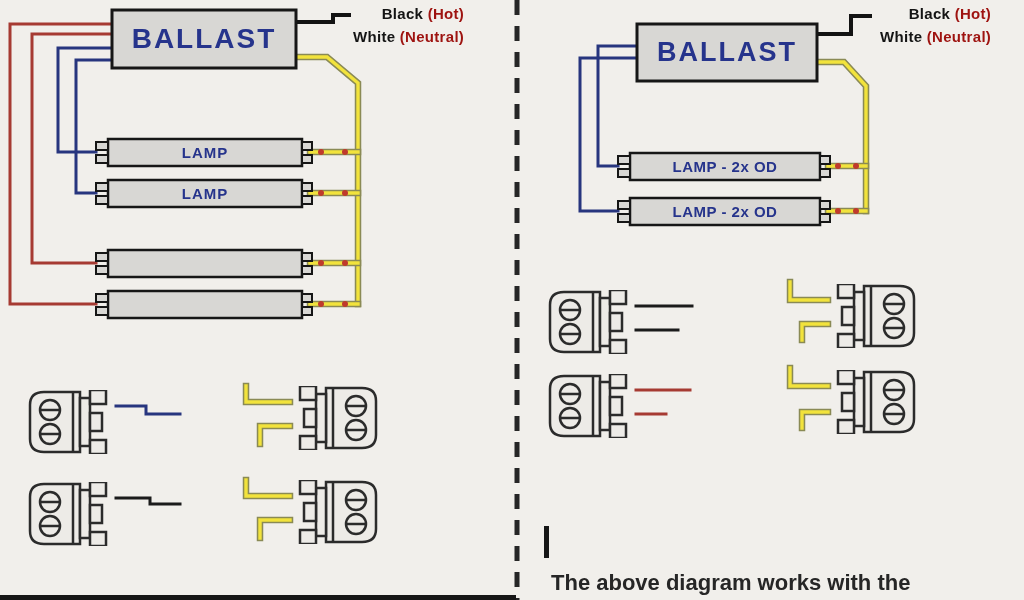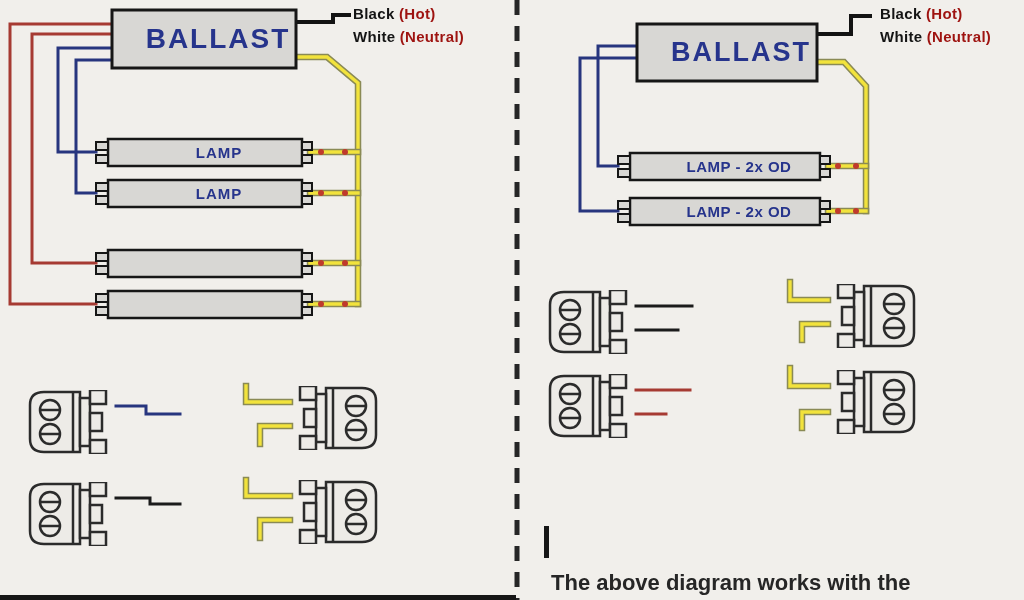--- a/index.html
+++ b/index.html
@@ -19,24 +19,24 @@
   
   .box{fill:#d8d7d4;stroke:#161616;stroke-width:3;}
   .lampbox{fill:#d8d7d4;stroke:#161616;stroke-width:2.5;}
   .pin{fill:#d8d7d4;stroke:#161616;stroke-width:2;}
   .mark{fill:#bf3a2d;}
   .sock{fill:#edebe7;stroke:#2b2b2b;stroke-width:2.5;}
   .sockline{stroke:#2b2b2b;stroke-width:2.5;}
   .divider{stroke:#262626;stroke-width:5;stroke-dasharray:15 11;}
 
   
-  .lbl{position:absolute;font-weight:700;text-align:center;color:#26348c;letter-spacing:2px;padding-left:14px;}
+  .lbl{position:absolute;font-weight:700;text-align:center;color:#26348c;letter-spacing:2px;}
   .lbl.ballast{font-weight:800;}
   .lbl.lamp{letter-spacing:1px;}
-  .wirelabels{position:absolute;font-weight:700;font-size:15px;color:#141414;letter-spacing:0.3px;}
+  .wirelabels{position:absolute;font-weight:700;font-size:15px;color:#141414;letter-spacing:0.3px;text-align:right;}
   .wl-line{height:23px;white-space:nowrap;}
   .qual{color:#9e1310;}
   .footer-caption{position:absolute;font-weight:700;font-size:22px;color:#262626;white-space:nowrap;margin-top:9px;}
 </style>
 </head>
 <body>
 
 <div class="stage">
 
   <svg class="diagram" width="1024" height="600" viewBox="0 0 1024 600">

